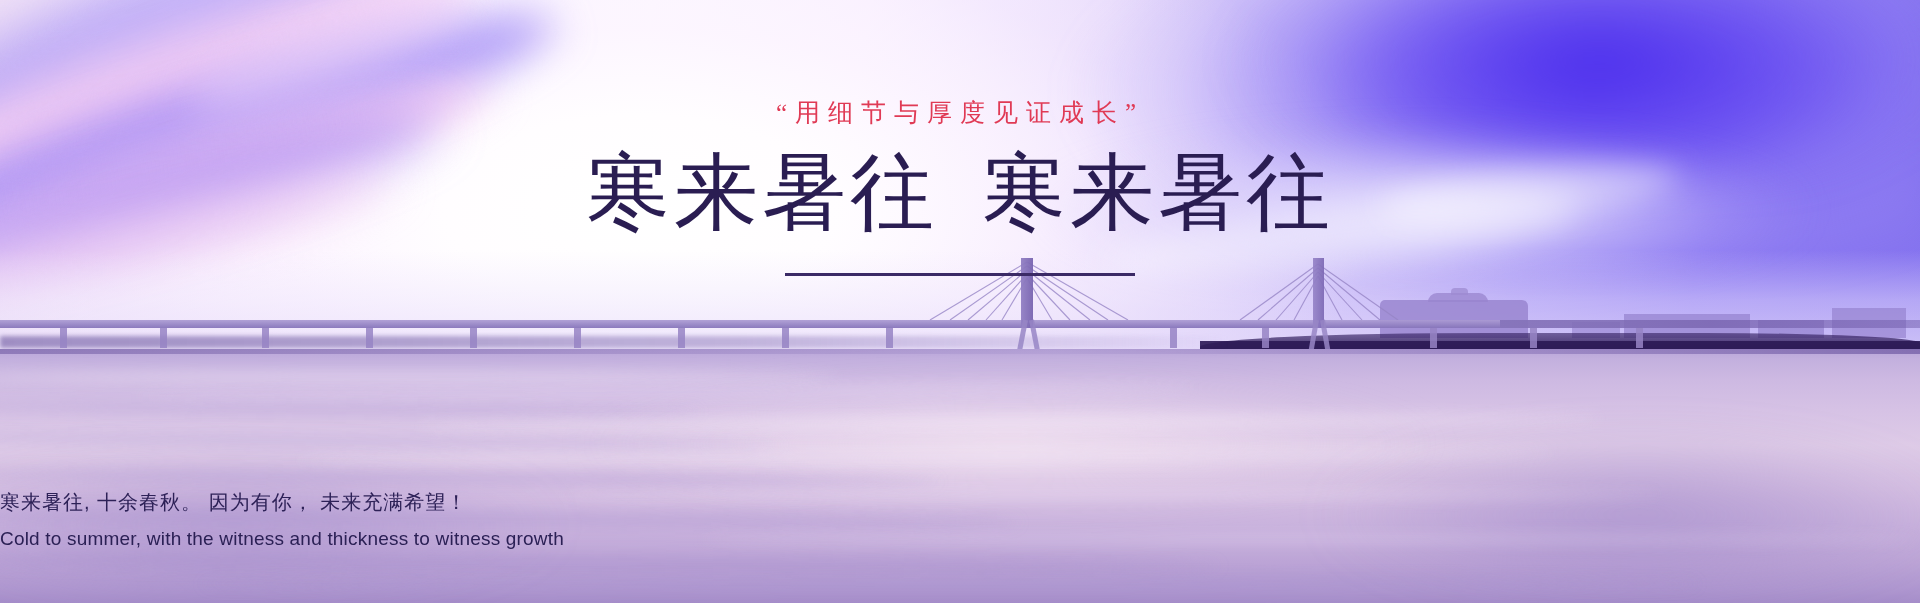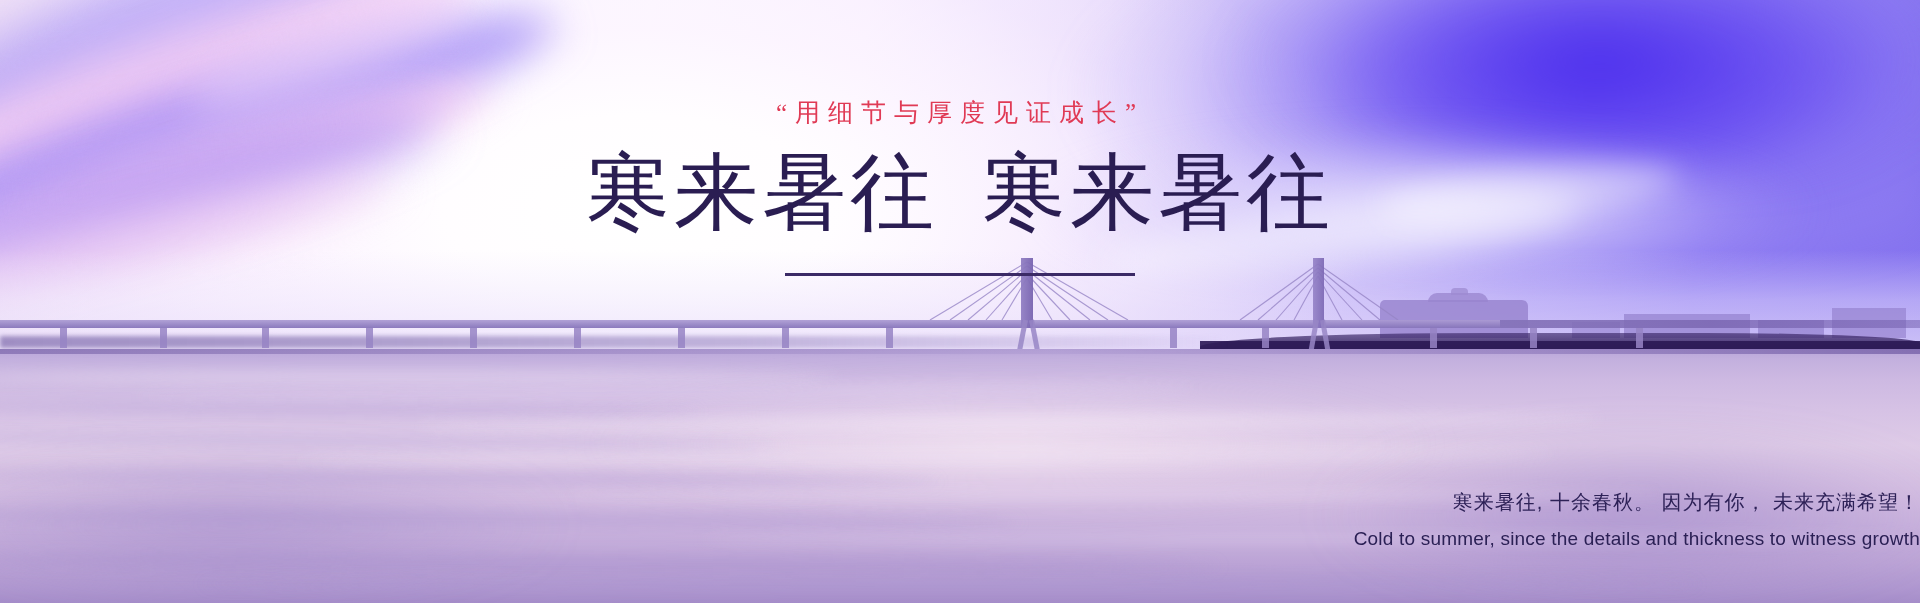--- a/index.html
+++ b/index.html
@@ -294,21 +294,21 @@
     font-family:"Liberation Sans", sans-serif;
     font-weight:bold;
     font-size:29px;
     letter-spacing:0.5px;
     color:#241a4d;
     padding:8px 0 9px;
   }
 
   .bottom{
     position:absolute; left:0; top:489px; width:1920px;
-    display:flex; flex-direction:column; align-items:flex-end;
+    display:flex; flex-direction:column; align-items:flex-start;
   }
   .cn-sub{
     font-family:"Liberation Sans", sans-serif;
     font-size:20px;
     letter-spacing:1px;
     color:#2d2157;
     white-space:nowrap;
   }
   .en-sub{
     margin-top:12px;
@@ -431,16 +431,16 @@
     </div>
 
     <div class="since-wrap">
       <div class="rule"></div>
       <div class="rule"></div>
     </div>
   </div>
 
   <div class="bottom">
     <div class="cn-sub">寒来暑往, 十余春秋。 因为有你， 未来充满希望！</div>
-    <div class="en-sub">Cold to summer, since the details and thickness to witness growth</div>
+    <div class="en-sub">Cold to summer, with the witness and thickness to witness growth</div>
   </div>
 
 </div>
 
 </body></html>

